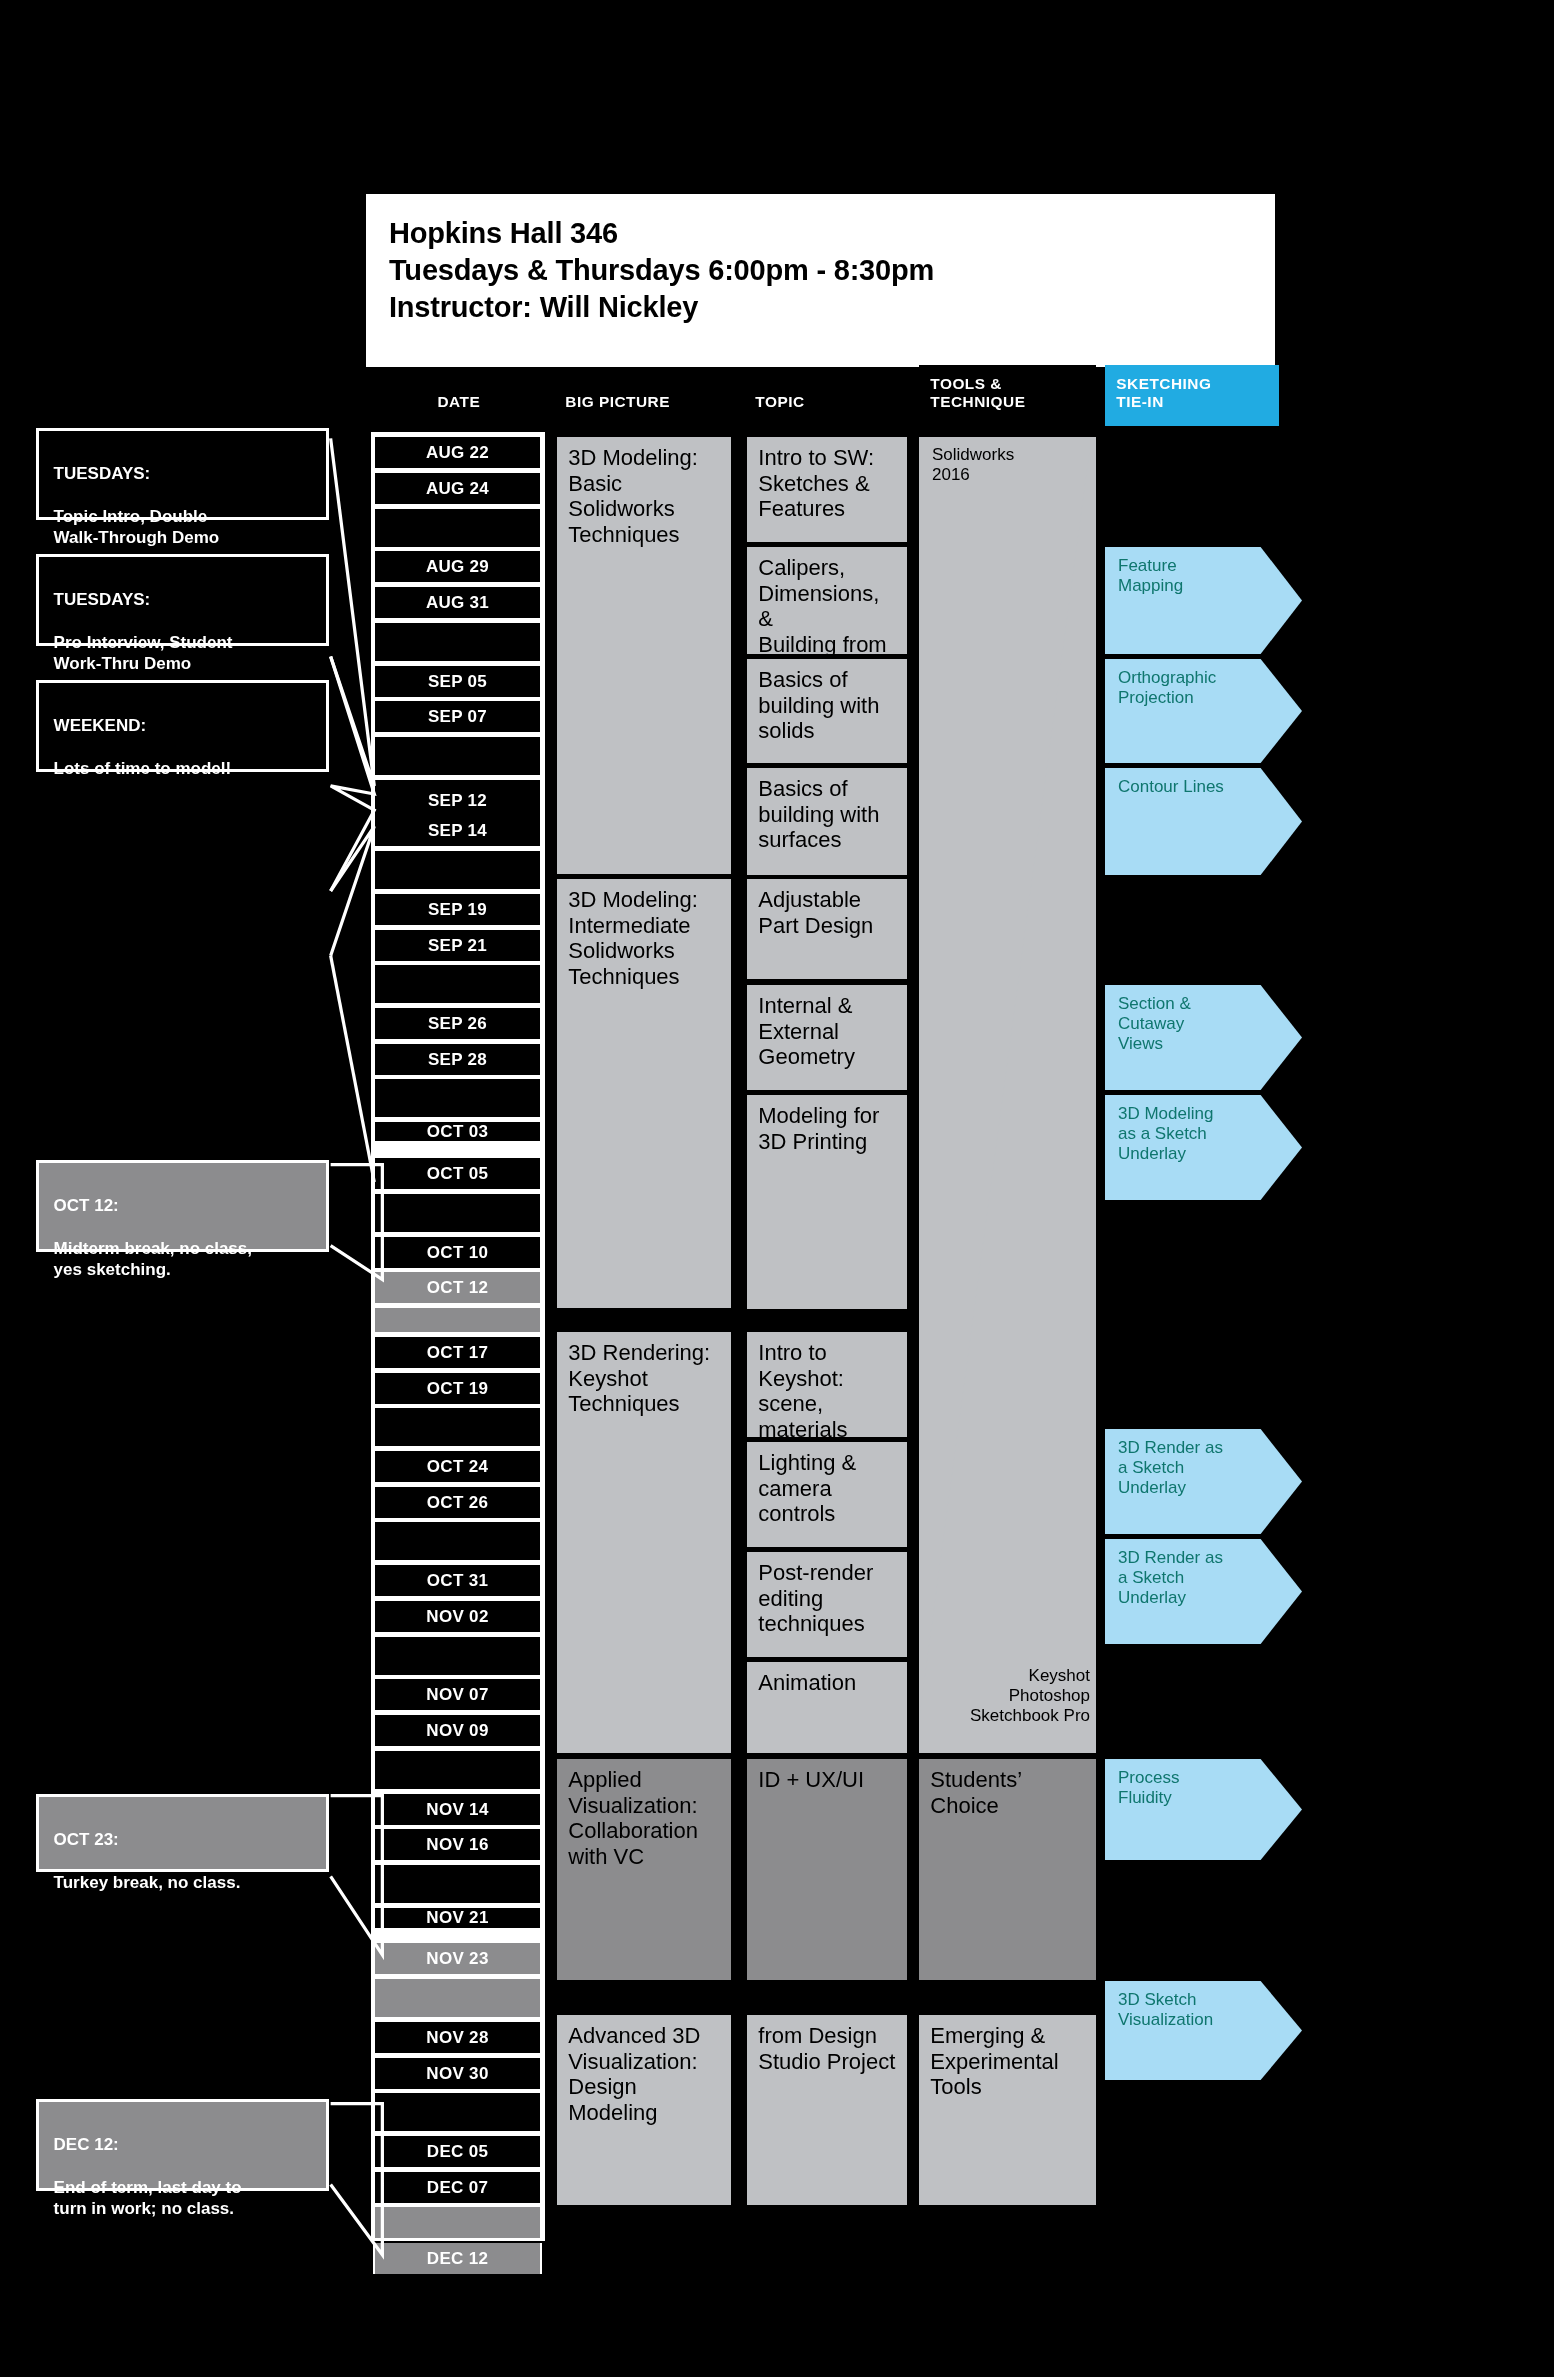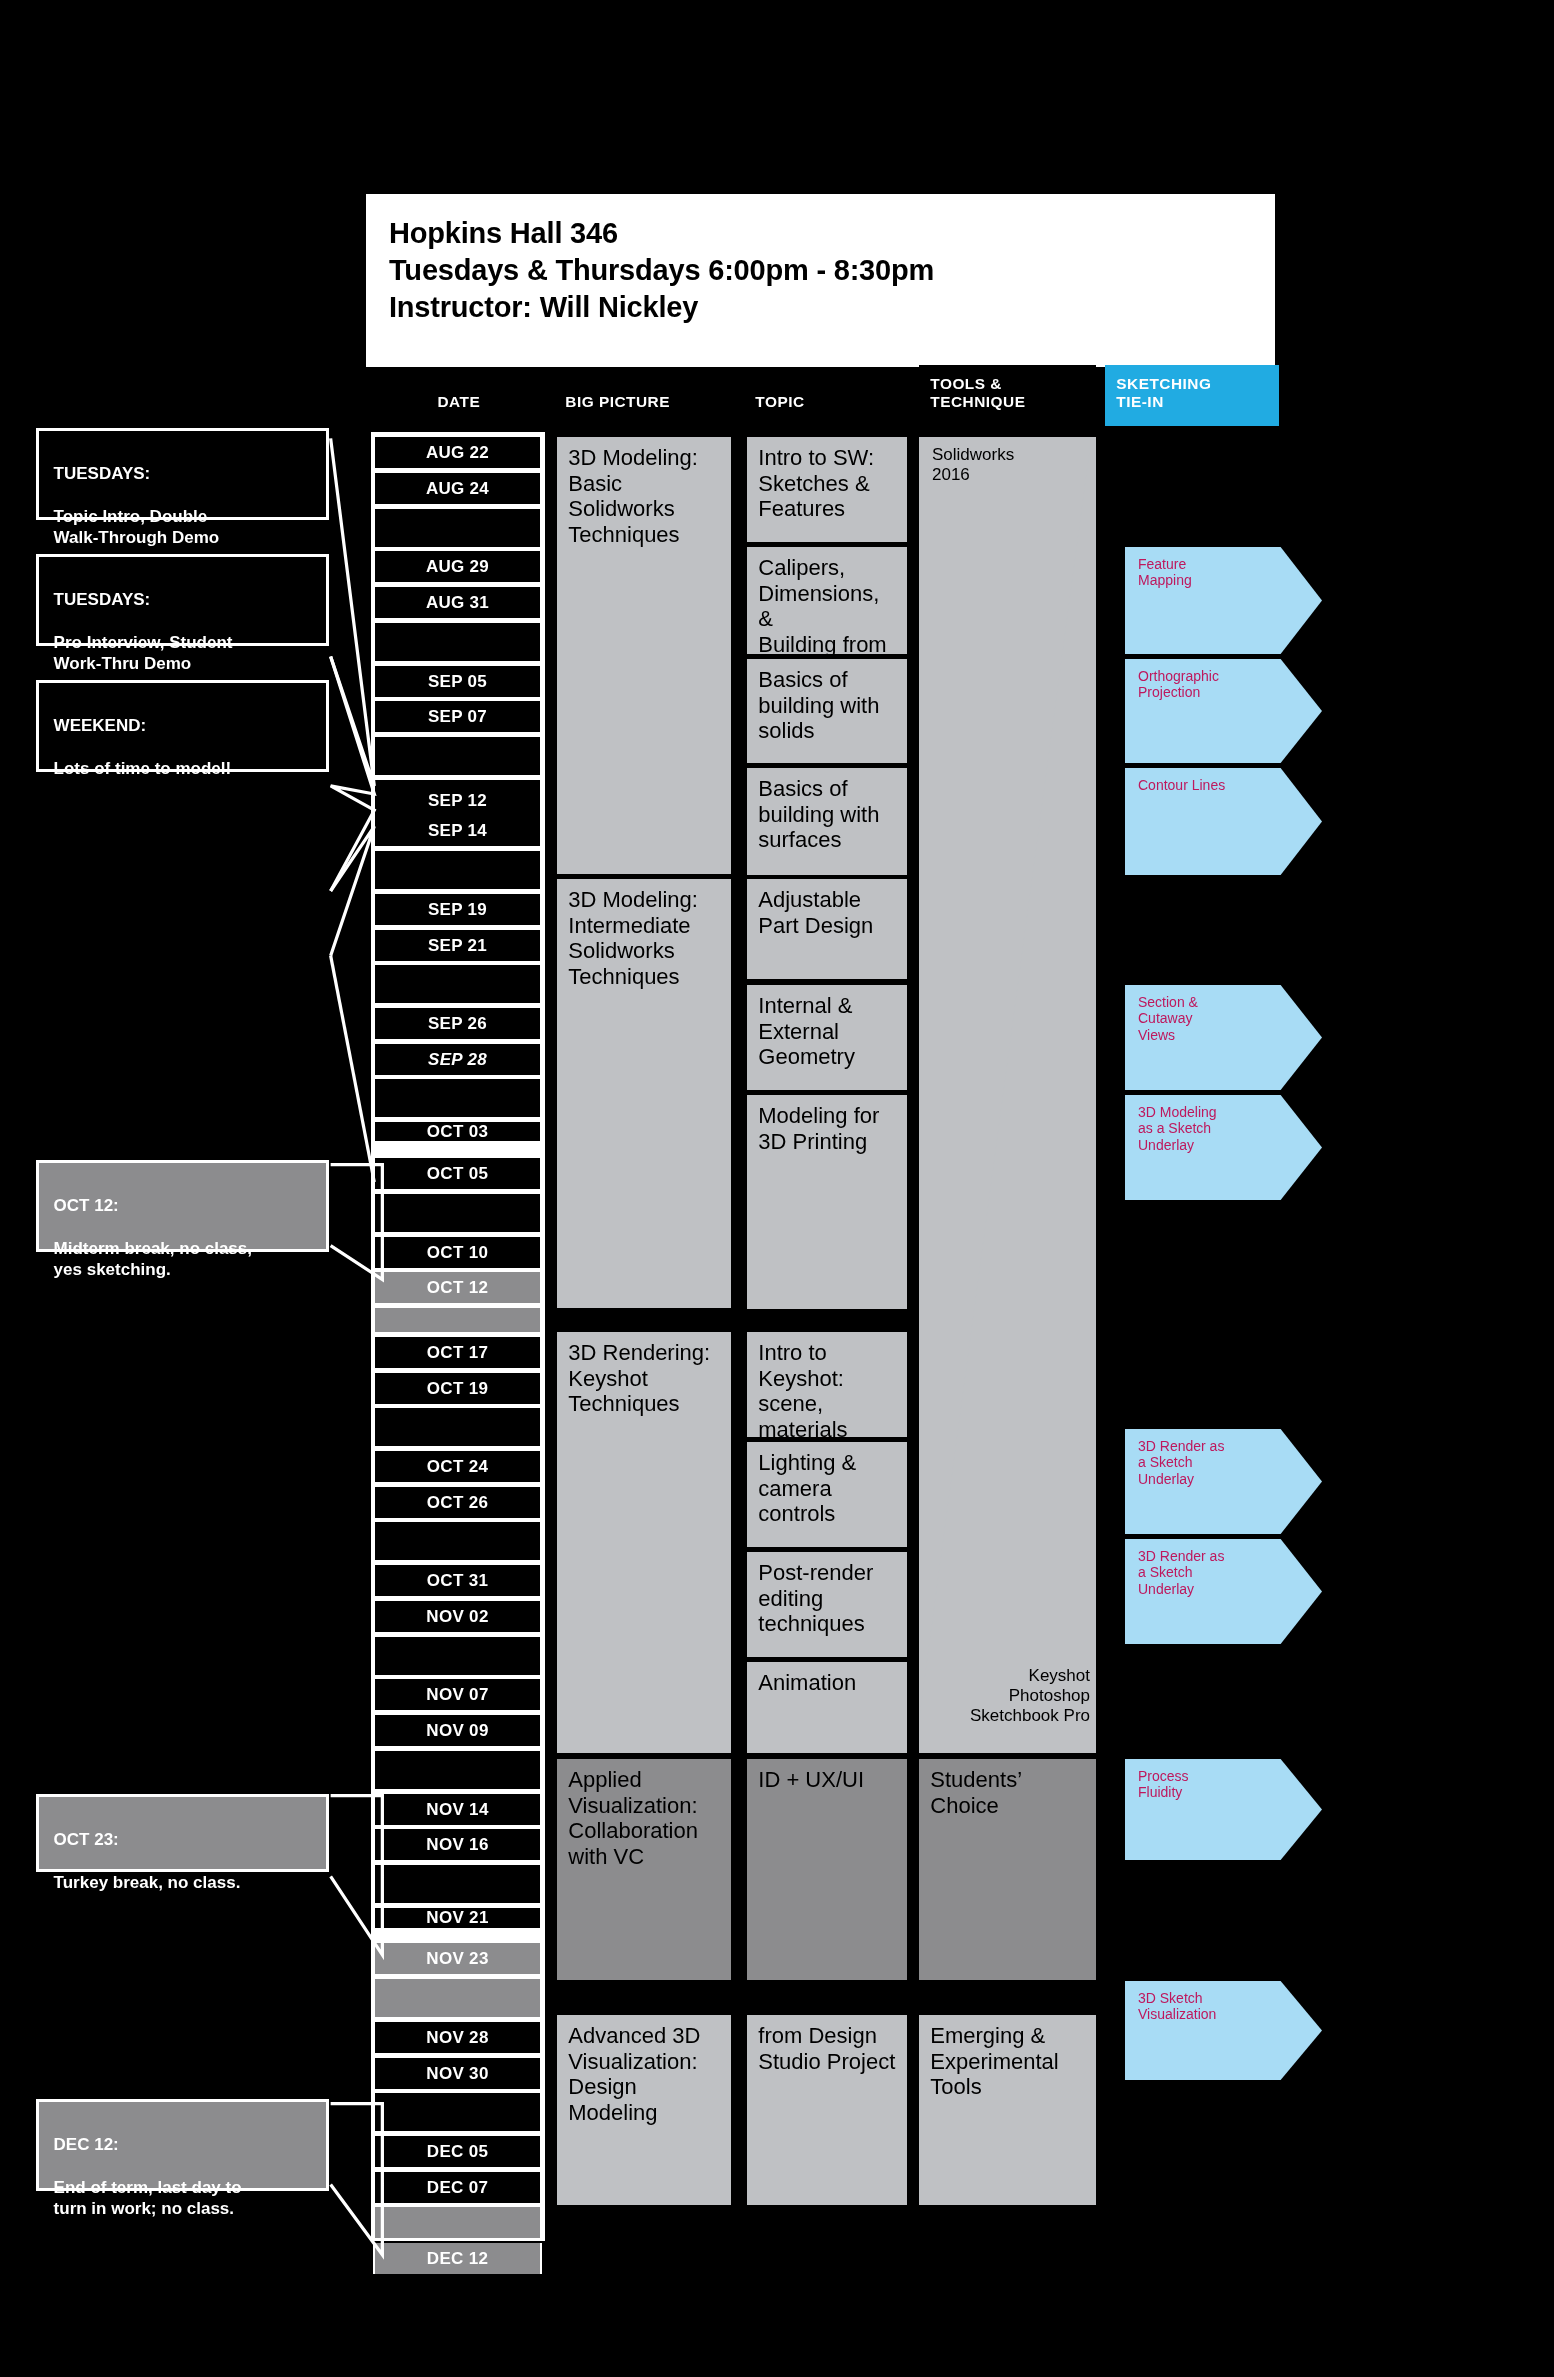--- a/index.html
+++ b/index.html
@@ -131,27 +131,26 @@
     font-size: 17px;
     line-height: 1.17;
     color: #000000;
     white-space: pre-line;
   }
 
   
   .arrow {
     position: absolute;
     background: #A8DCF5;
-    color: #be185d;
-    font-size: 14px;
+    color: #0f766e;
+    font-size: 17px;
     line-height: 1.17;
     padding: 9px 9.7px 0 13px;
     white-space: pre-line;
     clip-path: polygon(0 0, 79% 0, 100% 50%, 79% 100%, 0 100%);
-    margin-left: 20px;
   }
 
   
   .callout {
     position: absolute;
     background: #000000;
     border: 3.2px solid #FFFFFF;
     color: #FFFFFF;
     font-size: 17px;
     font-weight: bold;
@@ -244,21 +243,21 @@
     </div>
   <div class="date-chip" style="top:930px; height:31px;">
       <span>SEP 21</span>
     </div>
   <div class="date-chip blank" style="top:965px; height:38px;">
       <span></span>
     </div>
   <div class="date-chip" style="top:1008px; height:31px;">
       <span>SEP 26</span>
     </div>
-  <div class="date-chip" style="top:1044px; height:31px;font-style:italic;">
+  <div class="date-chip" style="top:1044px; height:31px;">
       <span>SEP 28</span>
     </div>
   <div class="date-chip blank" style="top:1079px; height:38px;">
       <span></span>
     </div>
   <div class="date-chip" style="top:1122px; height:19px;">
       <span>OCT 03</span>
     </div>
   <div class="date-chip" style="top:1158px; height:31px;">
       <span>OCT 05</span>

